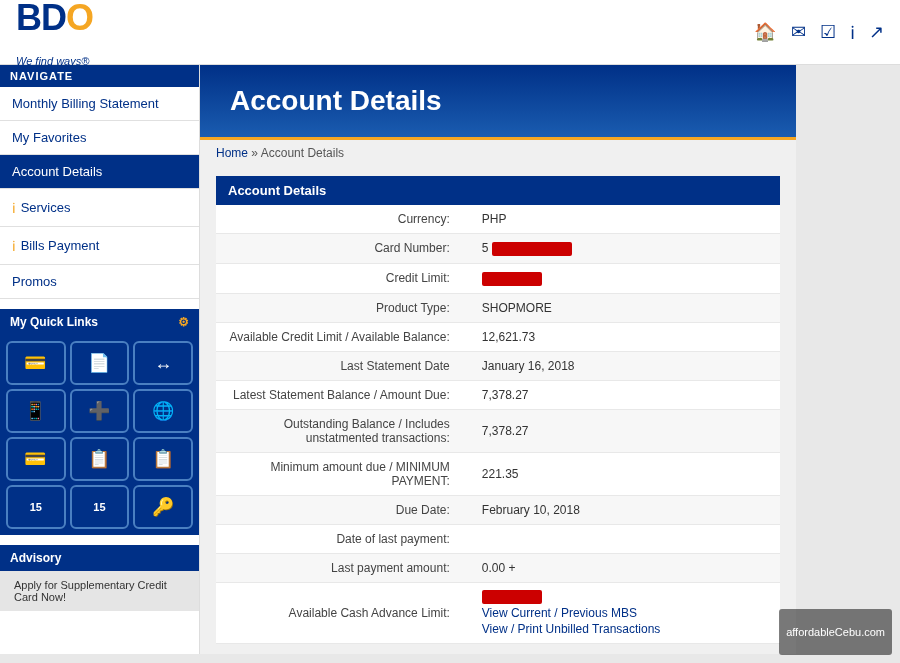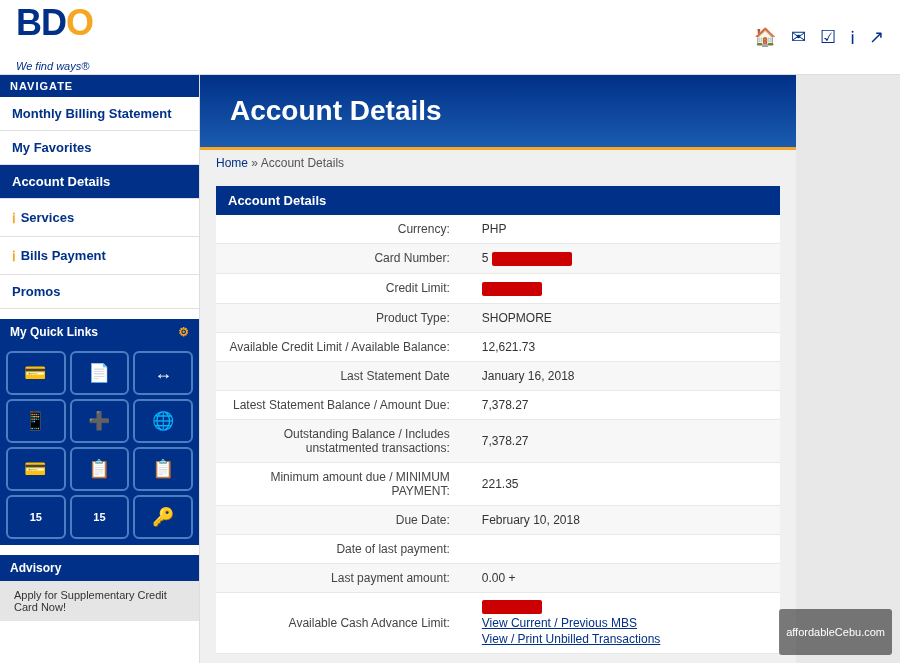--- a/index.html
+++ b/index.html
@@ -6,21 +6,21 @@
     body { font-family: Arial, sans-serif; font-size: 13px; background: #e8e8e8; }
 
     
     #top-bar {
       background: #fff;
       display: flex;
       align-items: center;
       justify-content: space-between;
       padding: 8px 16px;
       border-bottom: 1px solid #ddd;
-      height: 75px;
+      height: 65px;
     }
     #logo-area { display: flex; flex-direction: column; }
     #logo-text { font-size: 36px; font-weight: 900; color: #003087; letter-spacing: -1px; }
     #logo-o { color: #f5a623; }
     #tagline { font-size: 11px; color: #003087; font-style: italic; margin-top: 16px; }
     #top-icons { display: flex; gap: 14px; align-items: center; }
     .top-icon { font-size: 18px; color: #003087; cursor: pointer; }
 
     
     #layout { display: flex; width: 796px; min-height: 588px; }
@@ -33,21 +33,21 @@
       font-size: 11px;
       font-weight: bold;
       padding: 5px 10px;
       letter-spacing: 1px;
     }
     .nav-item {
       padding: 9px 12px;
       border-bottom: 1px solid #e0e0e0;
       cursor: pointer;
       font-size: 13px;
-      font-weight: bold;
+      font-weight: normal;
     }
     .nav-item.active { color: #fff; background: #003087; }
     .nav-item:not(.active) { color: #003087; }
     .nav-item.has-icon { display: flex; align-items: center; gap: 5px; }
     .nav-icon { color: #f5a623; font-size: 14px; }
 
     
     #quick-links-header {
       background: #003087;
       color: #fff;
@@ -148,21 +148,21 @@
       padding-right: 20px;
     }
     .details-table td.value { color: #333; font-weight: normal; }
     .redacted-bar {
       display: inline-block;
       background: #cc0000;
       height: 14px;
       border-radius: 2px;
       vertical-align: middle;
     }
-    .link-blue { color: #003087; text-decoration: underline; cursor: pointer; display: block; margin-top: 2px; font-size: 12px; }
+    .link-blue { color: #003087; cursor: pointer; display: block; margin-top: 2px; font-size: 12px; }
 
     
     #watermark {
       position: fixed;
       bottom: 8px;
       right: 8px;
       background: rgba(0,0,0,0.5);
       color: #fff;
       font-size: 11px;
       padding: 17px 7px;

